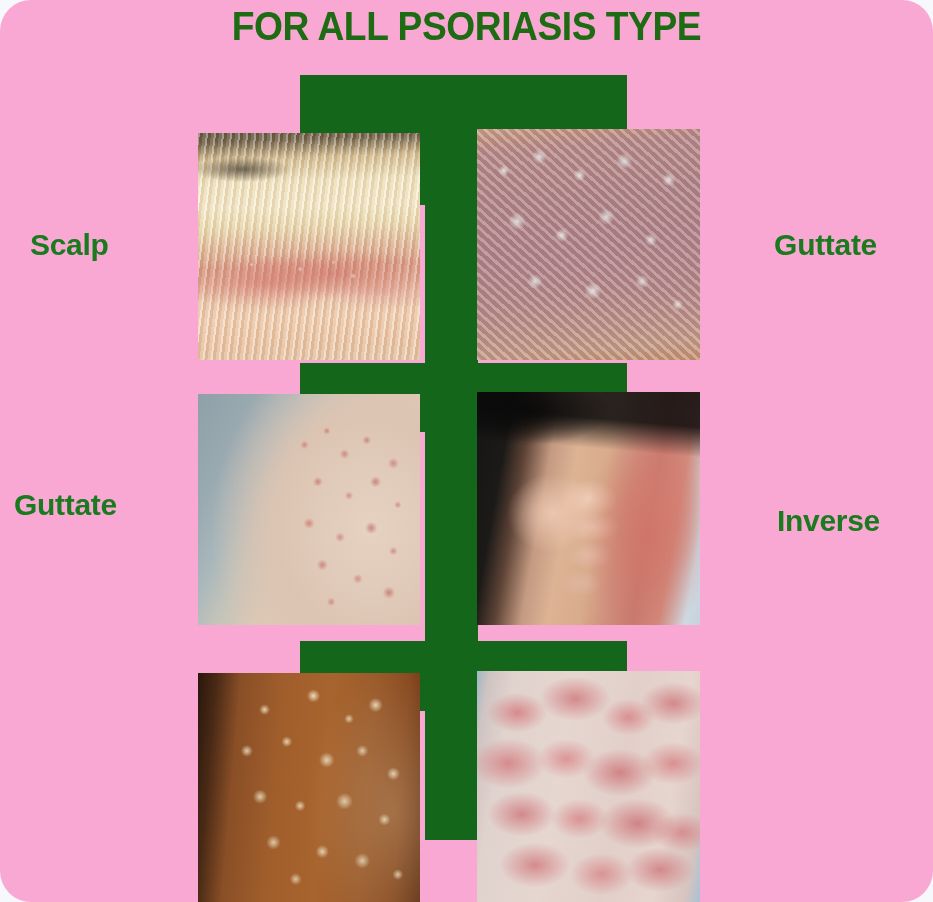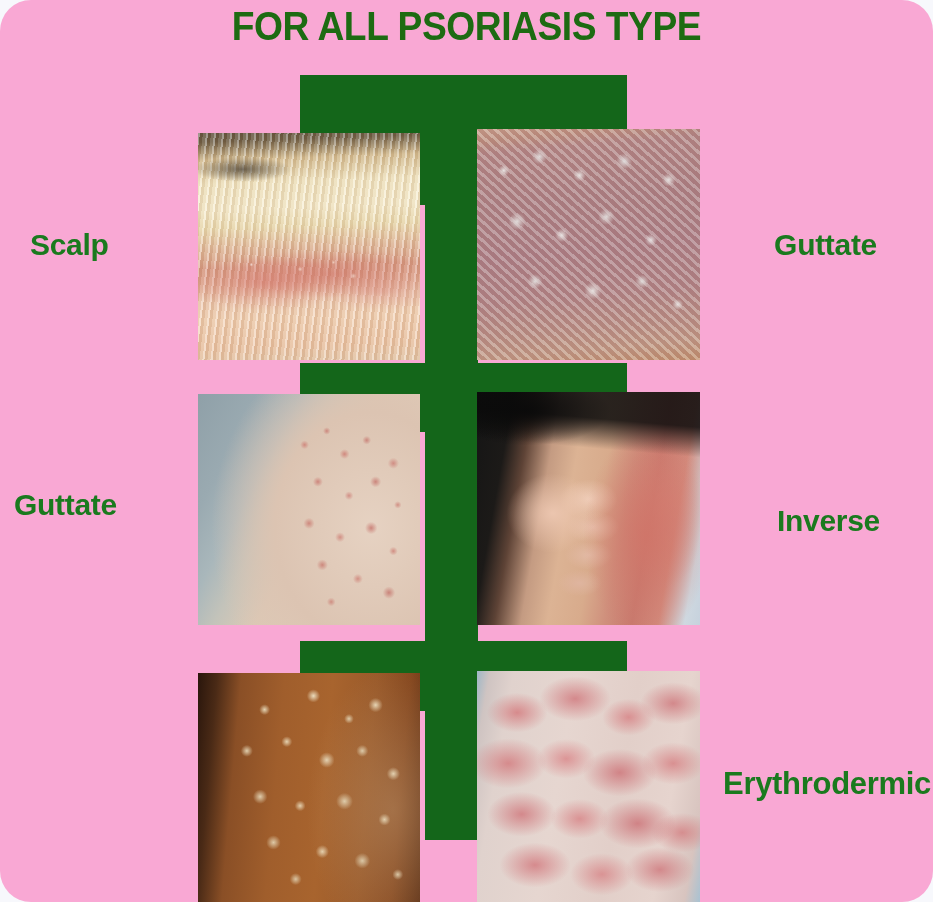--- a/index.html
+++ b/index.html
@@ -275,15 +275,14 @@
     <div class="inner skin-pustular"></div>
   </div>
   <div class="photo" id="photo-erythrodermic">
     <div class="inner skin-erythrodermic"></div>
   </div>
 
   <div class="tile-label label-left" id="label-scalp">Scalp</div>
   <div class="tile-label label-right" id="label-plaque">Guttate</div>
   <div class="tile-label label-left" id="label-guttate">Guttate</div>
   <div class="tile-label label-right" id="label-inverse">Inverse</div>
-  <div class="tile-label label-right" id="label-erythrodermic">Erythrodermic</div>
 
 </div>
 
 </body></html>

